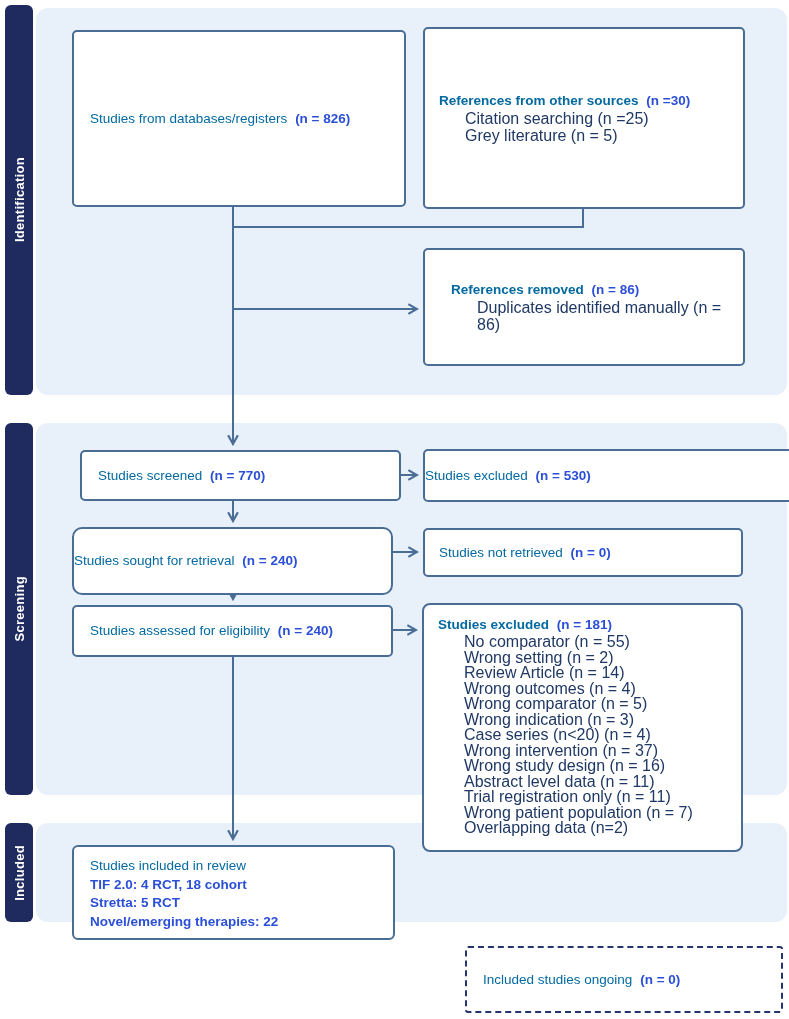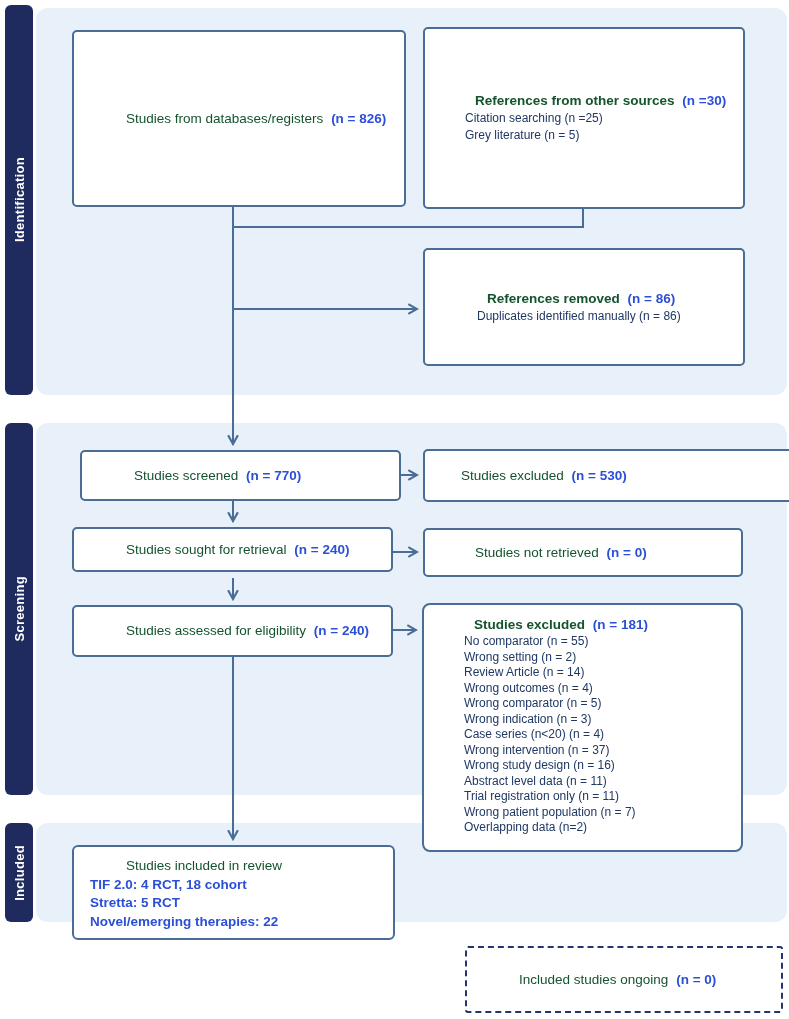--- a/index.html
+++ b/index.html
@@ -19,33 +19,33 @@
   .band-screening{top:423px;height:372px;}
   .band-included{top:823px;height:99px;}
   .band-label{color:#ffffff;font-weight:bold;font-size:13px;letter-spacing:.3px;
         writing-mode:vertical-rl;transform:rotate(180deg);white-space:nowrap;}
 
   
   .box{position:absolute;background:#ffffff;border:2px solid #4a6d96;border-radius:5px;
        box-sizing:border-box;color:#1f3864;font-size:13.5px;}
   .vcenter{display:flex;flex-direction:column;justify-content:center;}
   .box .line{line-height:18px;}
-  .navy{color:#14532d;margin-left:36px;}
+  .navy{color:#0369a1;}
   .blue{color:#2b4fd7;}
   .bold{font-weight:bold;}
   .count{margin-left:4px;}
-  .sub-item{color:#1f3864;font-size:12px;line-height:15.5px;padding-left:26px;}
+  .sub-item{color:#1f3864;font-size:16px;line-height:15.5px;padding-left:26px;}
   .sub-item-roomy{line-height:17px;}
 
   .box-databases{left:72px;top:30px;width:334px;height:177px;padding-left:16px;}
   .box-other-sources{left:423px;top:27px;width:322px;height:182px;padding-left:14px;}
   .box-removed{left:423px;top:248px;width:322px;height:118px;padding-left:26px;}
   .box-screened{left:80px;top:450px;width:321px;height:51px;padding-left:16px;}
   .box-excluded-530{left:423px;top:449px;width:376px;height:53px;}
-  .box-retrieval{left:72px;top:527px;width:321px;height:45px;padding-left:16px;}
+  .box-retrieval{left:72px;top:527px;width:321px;height:68px;border-radius:10px;}
   .box-not-retrieved{left:423px;top:528px;width:320px;height:49px;padding-left:14px;}
   .box-assessed{left:72px;top:605px;width:321px;height:52px;padding-left:16px;}
   .box-excluded-181{left:422px;top:603px;width:321px;height:249px;border-radius:8px;
         padding:10px 10px 0 14px;}
   .box-excluded-181 .line{line-height:19px;}
   .box-included{left:72px;top:845px;width:323px;height:95px;border-radius:6px;
         padding:10px 10px 0 16px;}
   .box-included .line{line-height:18.5px;}
   .box-dashed{left:465px;top:946px;width:318px;height:67px;background:#ffffff;
         border:2px dashed #24356e;border-radius:3px;padding-left:16px;}

